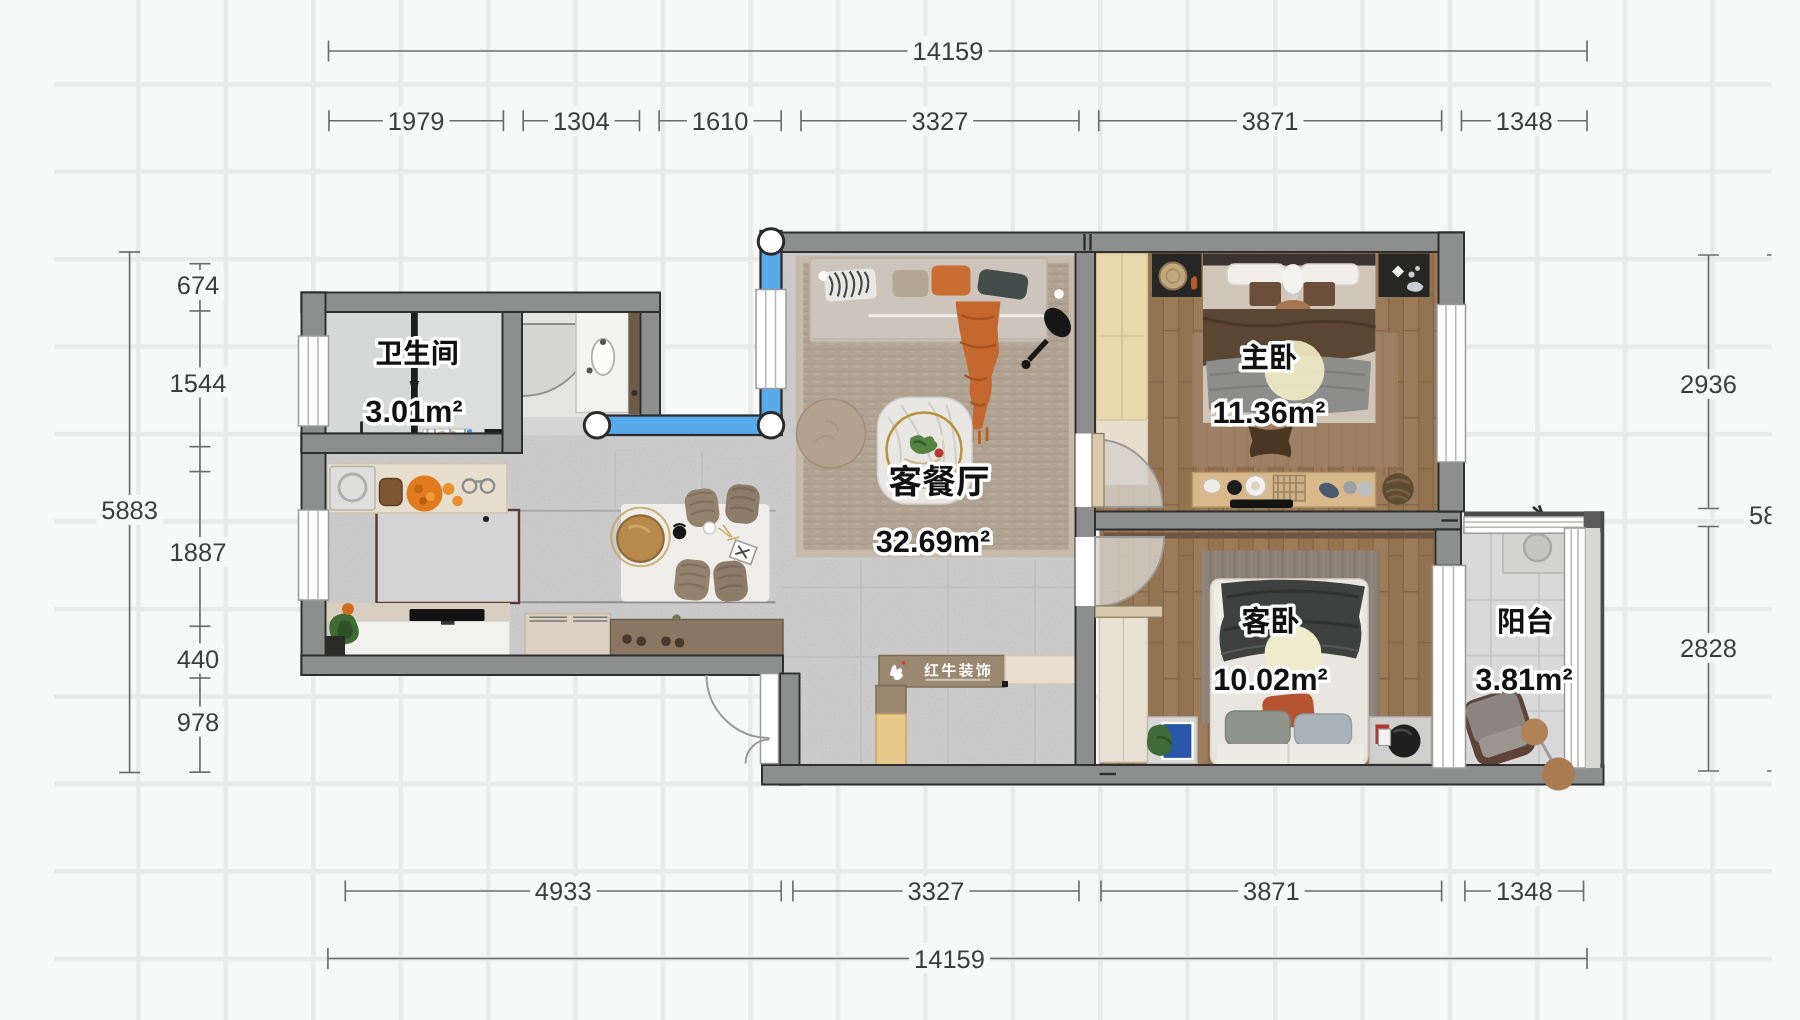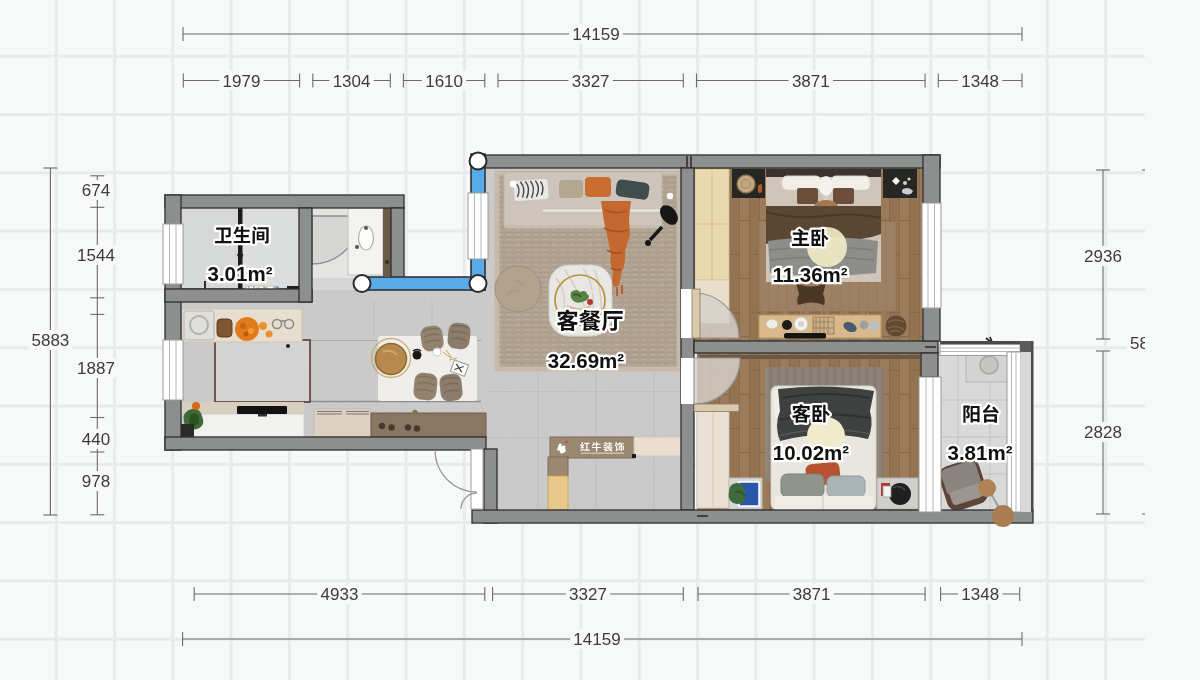--- a/index.html
+++ b/index.html
@@ -1,16 +1,16 @@
 <!DOCTYPE html>
 <html><head>
 <meta charset="utf-8">
 <style>
 html,body{margin:0;padding:0;background:#f7f8f8;font-family:"Liberation Sans",sans-serif;}
-#stage{position:relative;width:1145px;height:680px;overflow:hidden;}
+#stage{position:relative;width:1145px;height:680px;overflow:hidden;padding-left:36px;}
 svg{display:block}
 .dim{font-size:17px;fill:#3c3c3c;}
 .rarea{font-size:20.5px;font-weight:bold;fill:#111;stroke:#fff;stroke-width:4.5px;paint-order:stroke;}
 </style>
 </head>
 <body>
 <div id="stage">
 <svg width="1200" height="680" viewBox="0 0 1200 680">
 <defs>
 <pattern id="grid" width="58.3" height="58.3" patternUnits="userSpaceOnUse" x="54.7" y="54.7">

